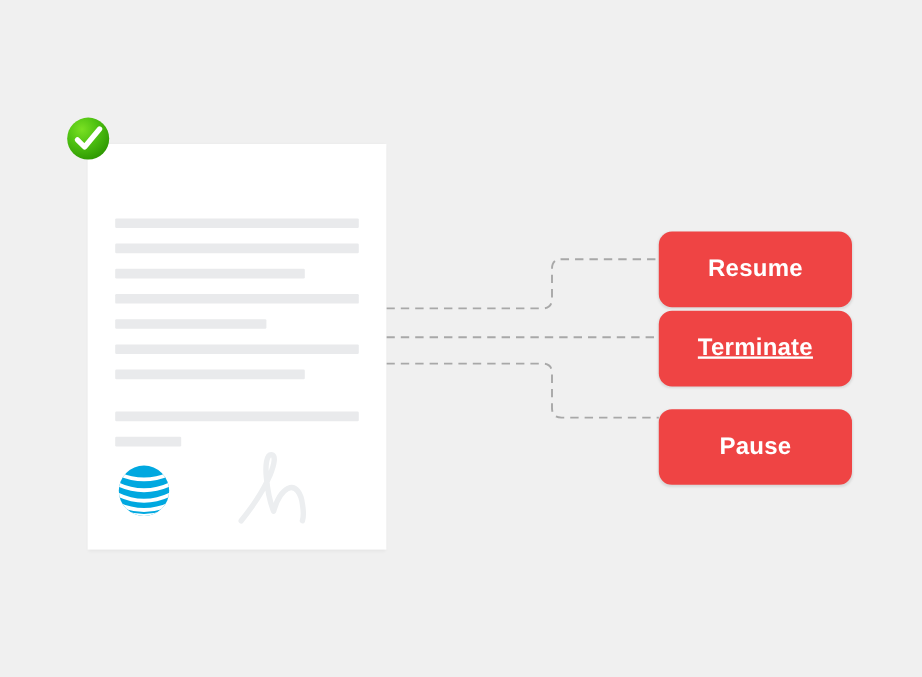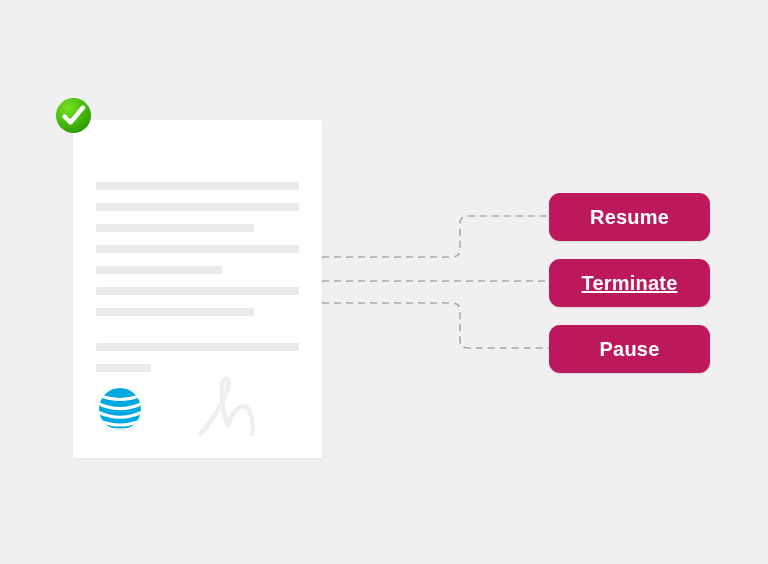--- a/index.html
+++ b/index.html
@@ -90,39 +90,39 @@
     stroke-width: 1.6;
     stroke-dasharray: 7 5;
     stroke-linecap: butt;
   }
 
   
   .action-btn {
     position: absolute;
     left: 549px;
     width: 161px;
-    height: 48px;
-    background: #be185d;
+    height: 63px;
+    background: #ef4444;
     border: none;
     border-radius: 11px;
     color: #ffffff;
     font-family: "Liberation Sans", sans-serif;
     font-size: 20px;
     font-weight: bold;
     letter-spacing: 0.2px;
     display: flex;
     align-items: center;
     justify-content: center;
     cursor: pointer;
     box-shadow: 0 1px 2px rgba(0,0,0,0.10);
     padding: 0;
   }
   #btn-resume    { top: 193px; }
   #btn-terminate { top: 259px; text-decoration: underline; }
-  #btn-pause     { top: 325px; }
+  #btn-pause     { top: 341px; }
 </style>
 </head>
 <body>
 
 <div id="stage">
 
   <svg id="connectors" viewBox="0 0 768 564" width="768" height="564" aria-hidden="true">
 
     <path class="conn-path" d="M 322 257 L 452 257 Q 460 257 460 249 L 460 224 Q 460 216 468 216 L 549 216"></path>
 

